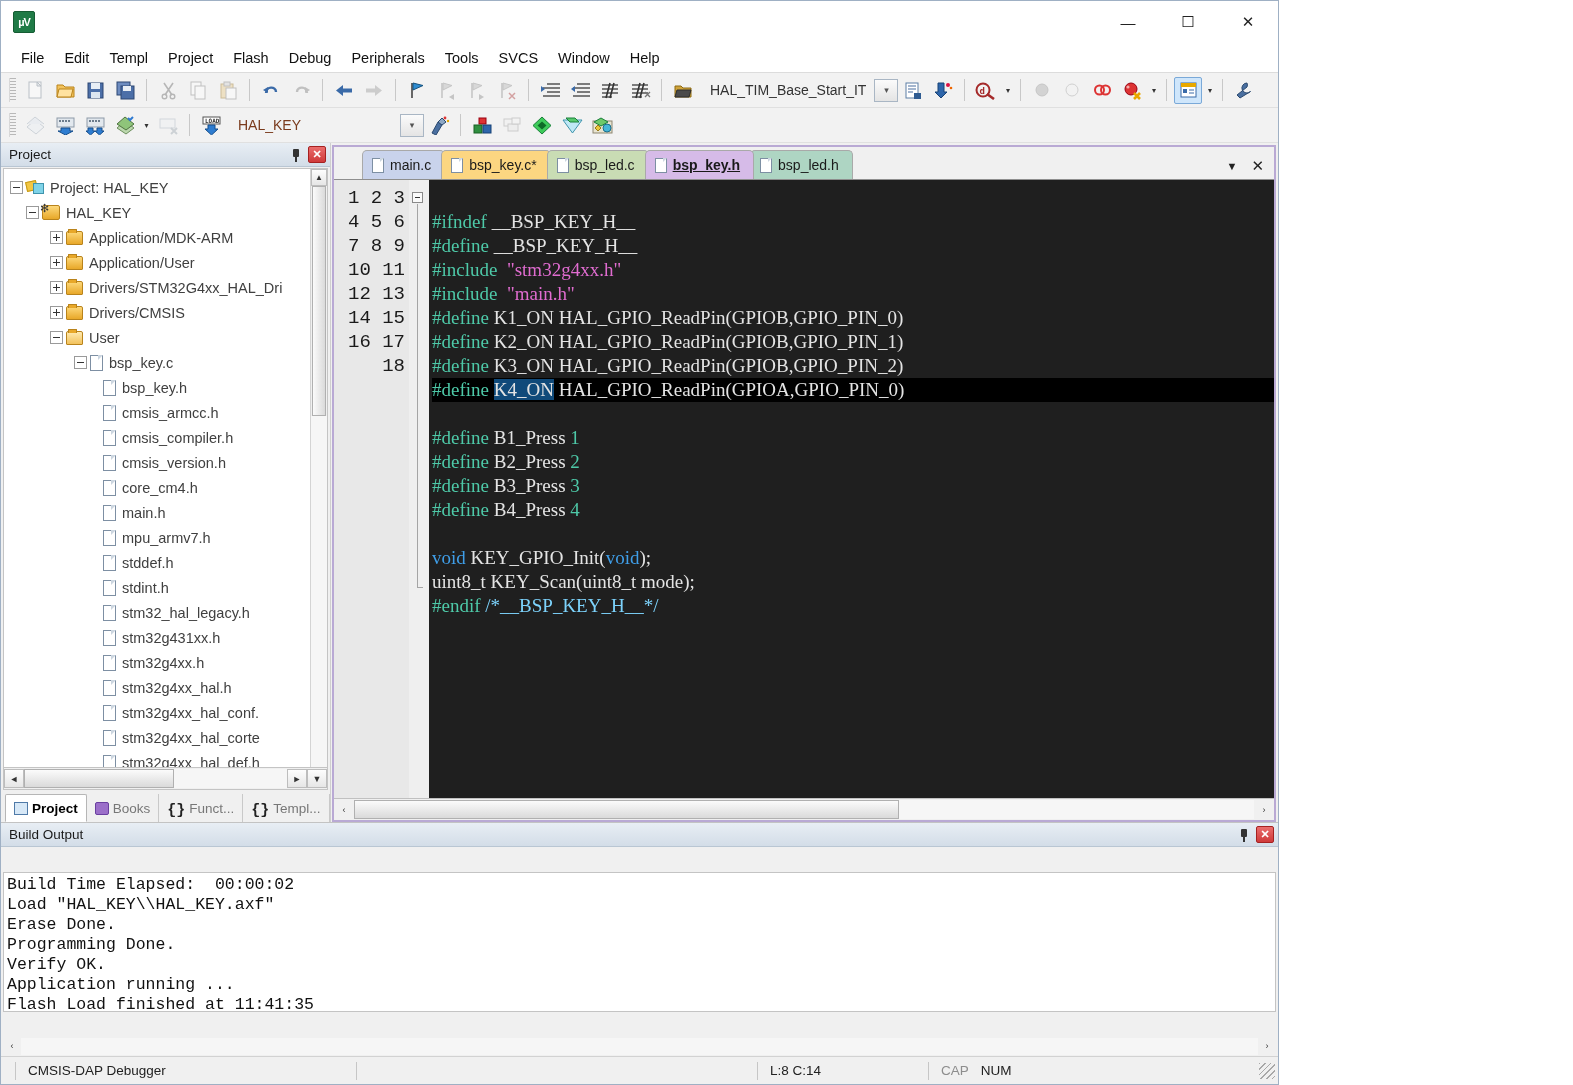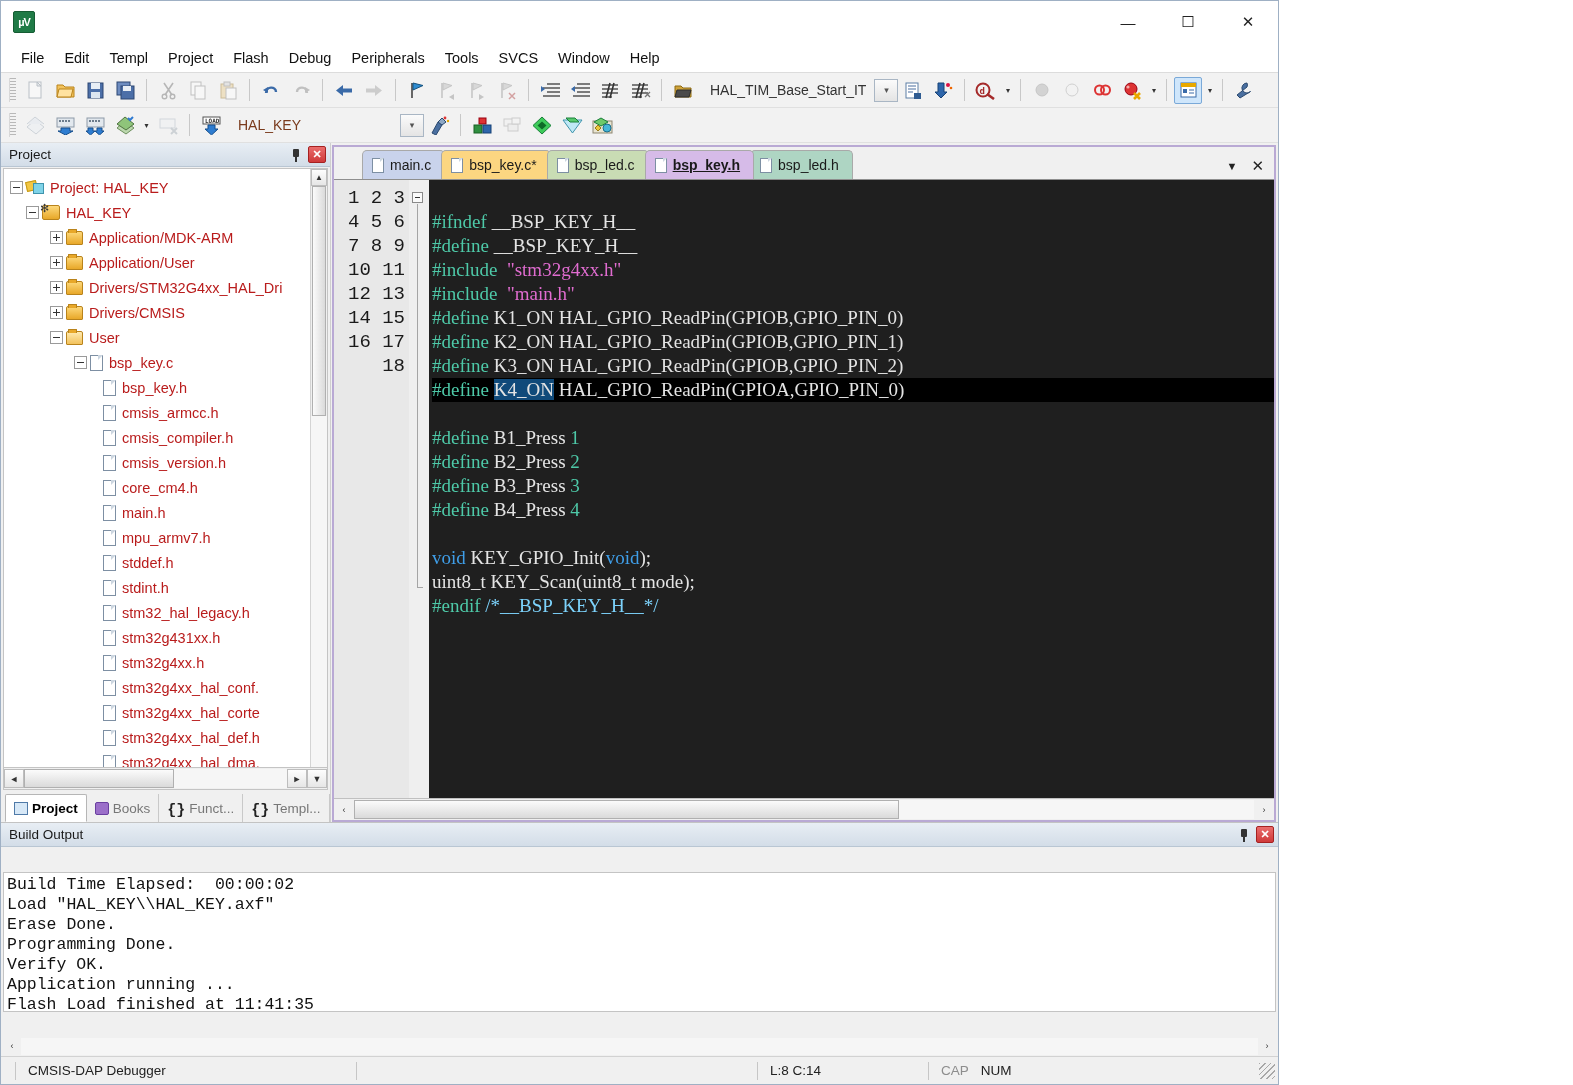--- a/index.html
+++ b/index.html
@@ -153,21 +153,21 @@
     margin: 1px 2px 0 2px;
     display: flex;
     position: relative;
     overflow: hidden;
   }
   .tree {
     flex: 1 1 auto;
     overflow: hidden;
     padding: 6px 0 0 6px;
     font-size: 14.5px;
-    color: #b91c1c;
+    color: #404040;
   }
   .tnode {
     display: flex; align-items: center;
     height: 25px;
     white-space: nowrap;
   }
   .expander {
     width: 13px; height: 13px;
     border: 1px solid #9a9a9a; background: #fff;
     position: relative; margin-right: 3px;
@@ -968,20 +968,25 @@
           </div>
           <div class="tnode">
             <span class="ind" style="width:93px"></span>
             <span class="ico-file"></span>
             <span>stm32g431xx.h</span>
           </div>
           <div class="tnode">
             <span class="ind" style="width:93px"></span>
             <span class="ico-file"></span>
             <span>stm32g4xx.h</span>
+          </div>
+          <div class="tnode">
+            <span class="ind" style="width:93px"></span>
+            <span class="ico-file"></span>
+            <span>stm32g4xx_hal.h</span>
           </div>
           <div class="tnode">
             <span class="ind" style="width:93px"></span>
             <span class="ico-file"></span>
             <span>stm32g4xx_hal_conf.</span>
           </div>
           <div class="tnode">
             <span class="ind" style="width:93px"></span>
             <span class="ico-file"></span>
             <span>stm32g4xx_hal_corte</span>

